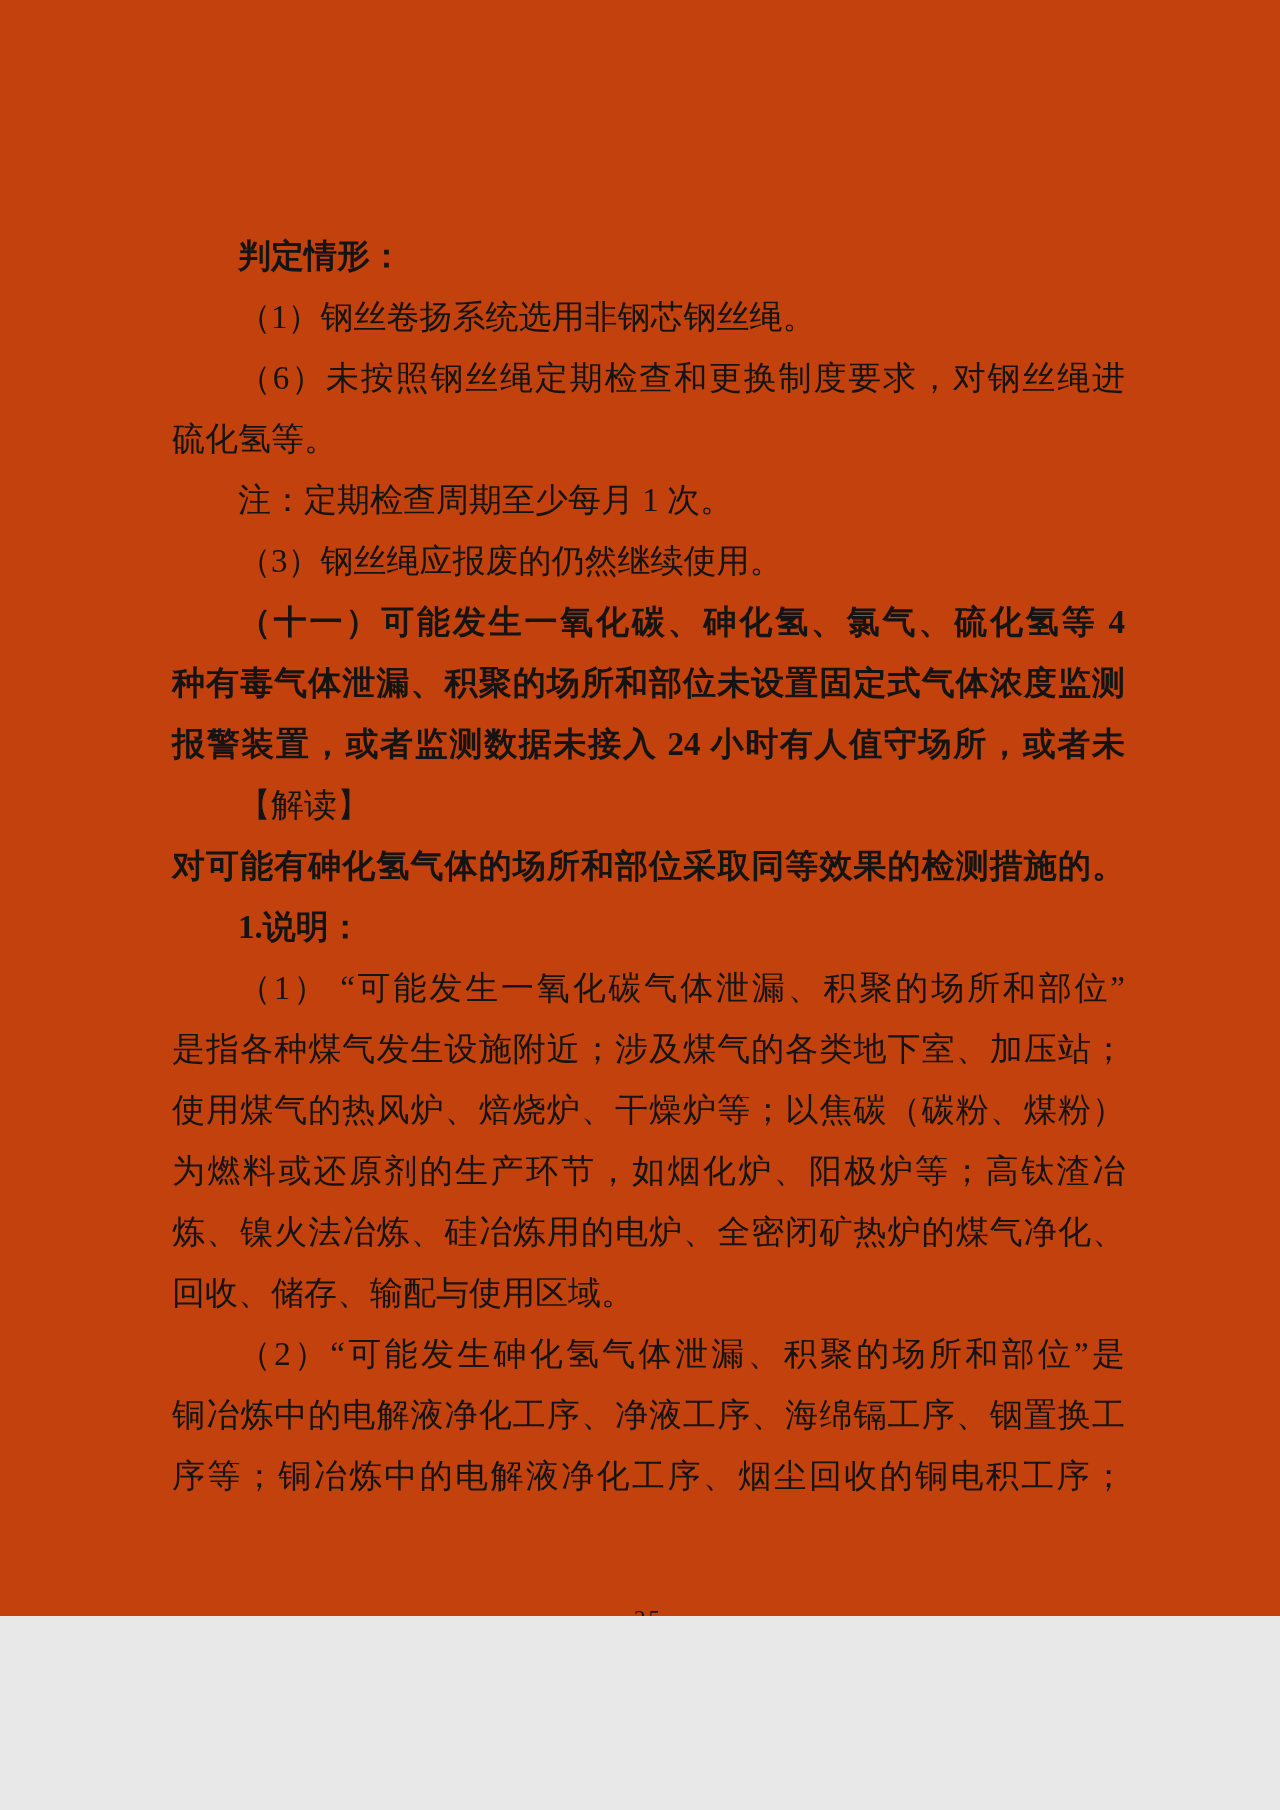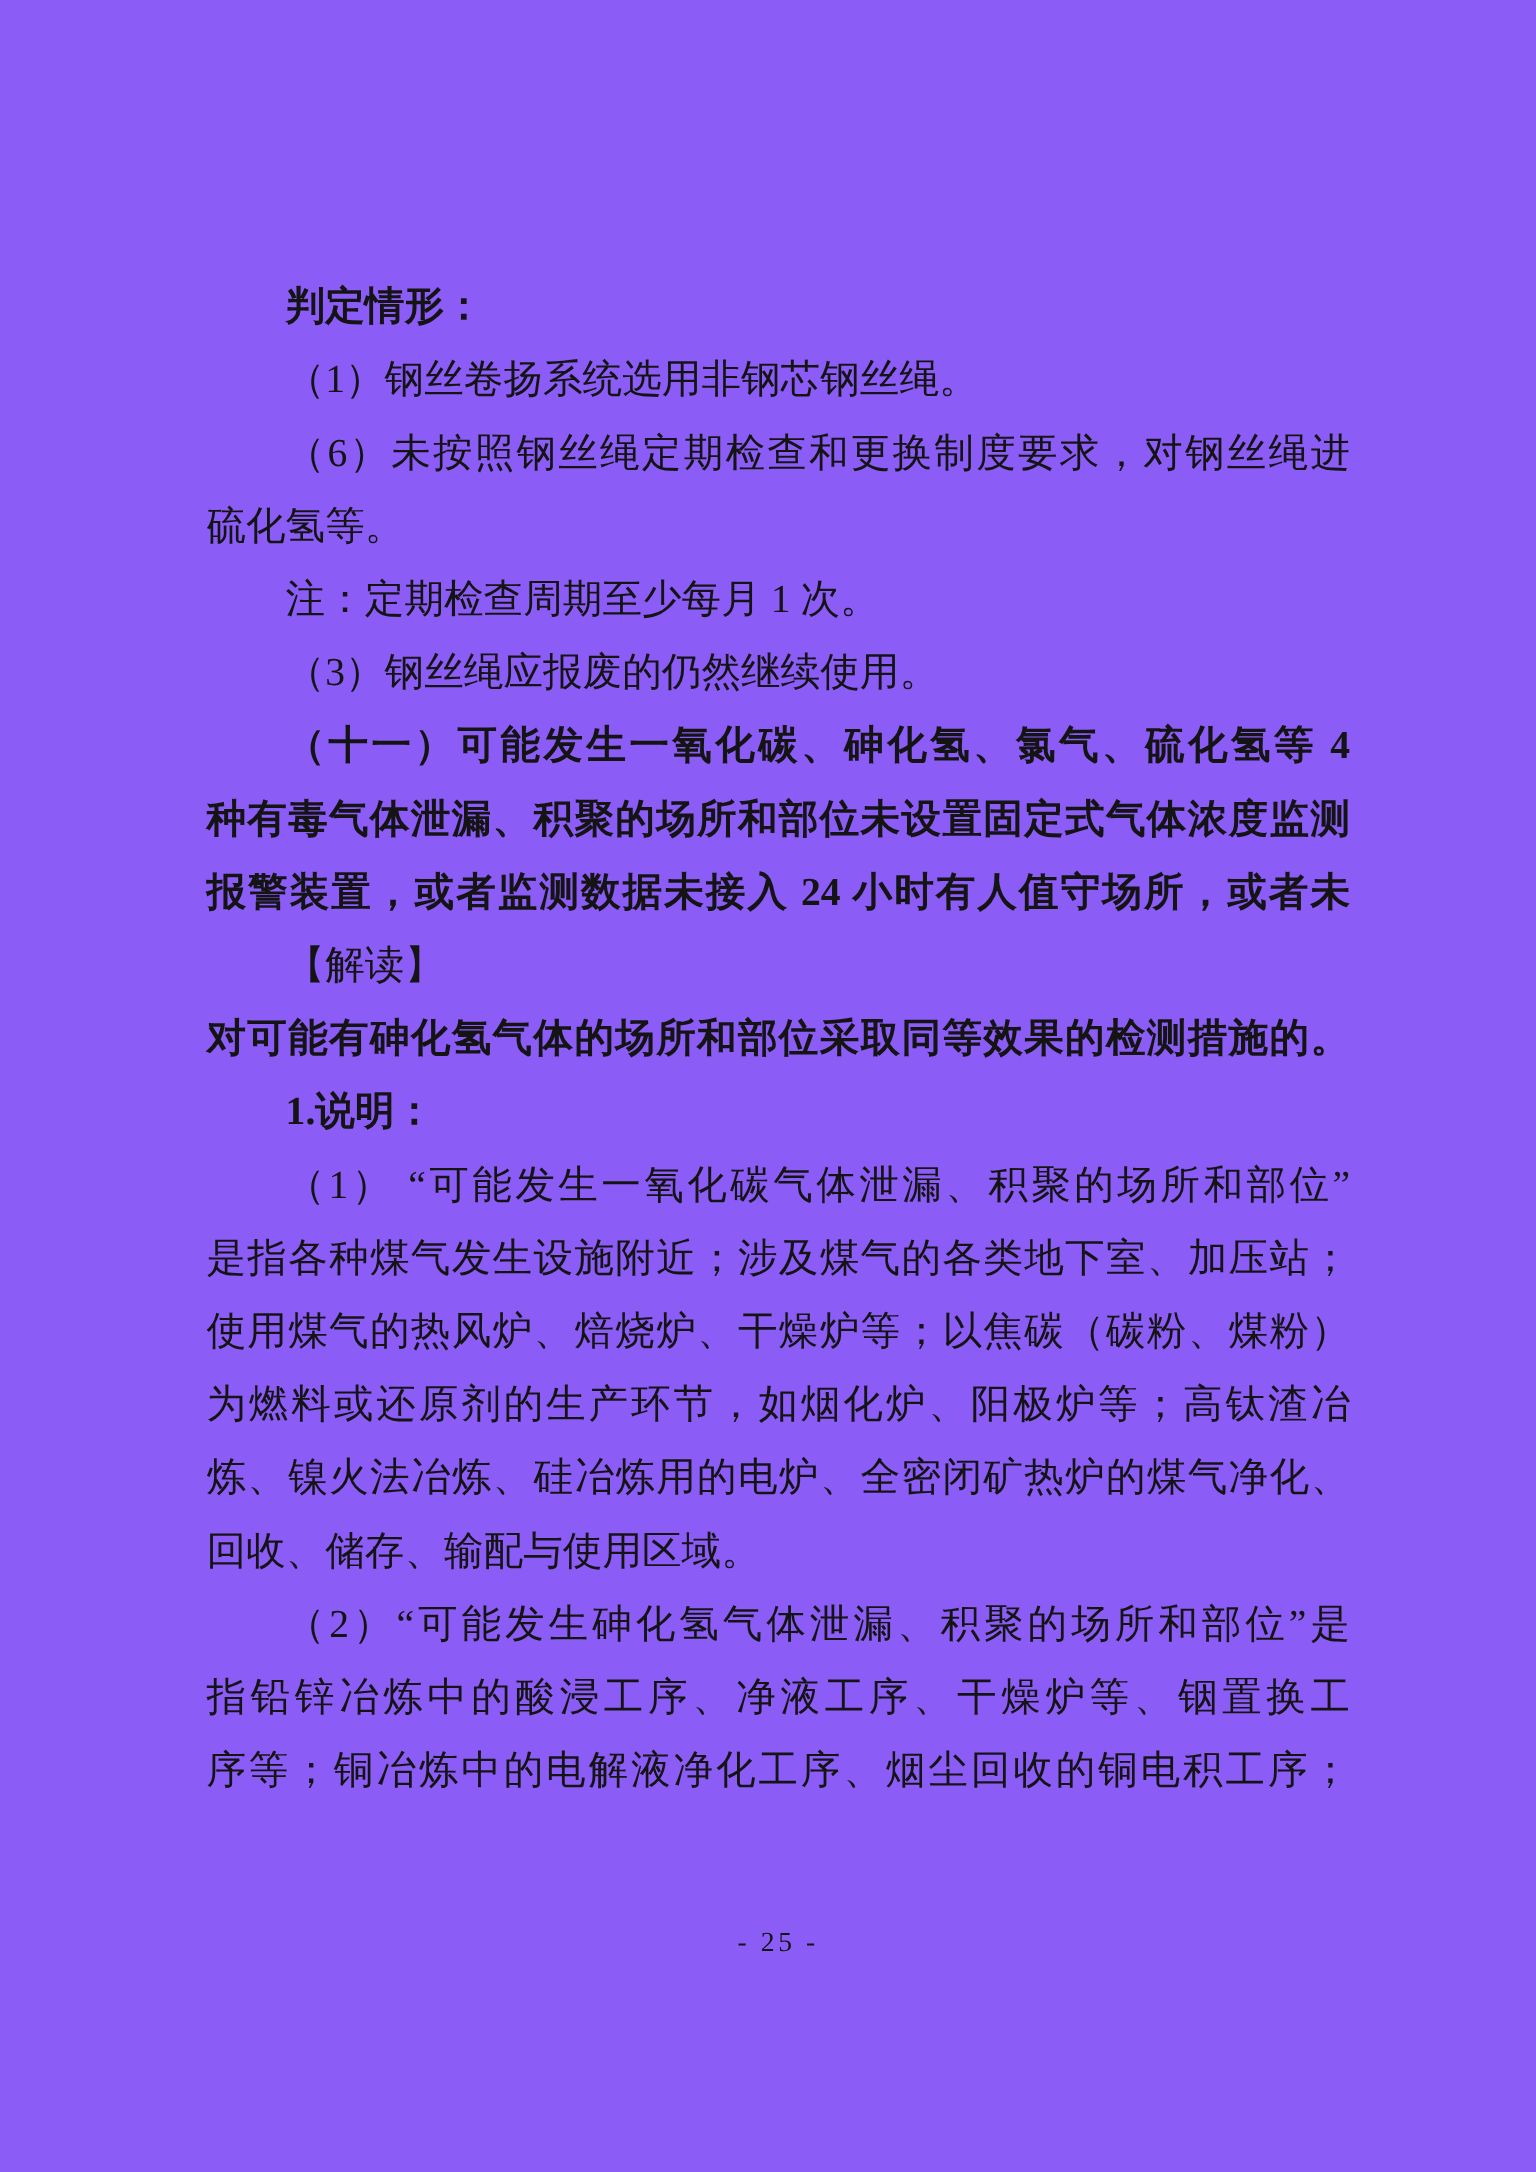--- a/index.html
+++ b/index.html
@@ -3,23 +3,23 @@
 <meta charset="utf-8">
 <style>
   html, body {
     margin: 0;
     padding: 0;
     background: #e8e8e8;
   }
   .page {
     position: relative;
     width: 1280px;
-    height: 1810px;
+    height: 1616px;
     margin: 0 auto;
-    background: #8b5cf6;
+    background: #c2410c;
     color: #141414;
     font-family: "Liberation Serif", "DejaVu Serif", serif;
     overflow: hidden;
   }
   .content {
     position: absolute;
     left: 172px;
     top: 226px;
     width: 953px;
   }
@@ -69,17 +69,17 @@
     <div class="line indent">【解读】</div>
     <div class="line bold fill">对可能有砷化氢气体的场所和部位采取同等效果的检测措施的。</div>
     <div class="line indent bold">1.说明：</div>
     <div class="line indent fill">（1） “可能发生一氧化碳气体泄漏、积聚的场所和部位”</div>
     <div class="line fill">是指各种煤气发生设施附近；涉及煤气的各类地下室、加压站；</div>
     <div class="line fill">使用煤气的热风炉、焙烧炉、干燥炉等；以焦碳（碳粉、煤粉）</div>
     <div class="line fill">为燃料或还原剂的生产环节，如烟化炉、阳极炉等；高钛渣冶</div>
     <div class="line fill">炼、镍火法冶炼、硅冶炼用的电炉、全密闭矿热炉的煤气净化、</div>
     <div class="line">回收、储存、输配与使用区域。</div>
     <div class="line indent fill">（2）“可能发生砷化氢气体泄漏、积聚的场所和部位”是</div>
-    <div class="line fill">指铅锌冶炼中的酸浸工序、净液工序、干燥炉等、铟置换工</div>
+    <div class="line fill">铜冶炼中的电解液净化工序、净液工序、海绵镉工序、铟置换工</div>
     <div class="line fill">序等；铜冶炼中的电解液净化工序、烟尘回收的铜电积工序；</div>
   </div>
   <div class="pagenum">- 25 -</div>
 </div>
 
 </body></html>

